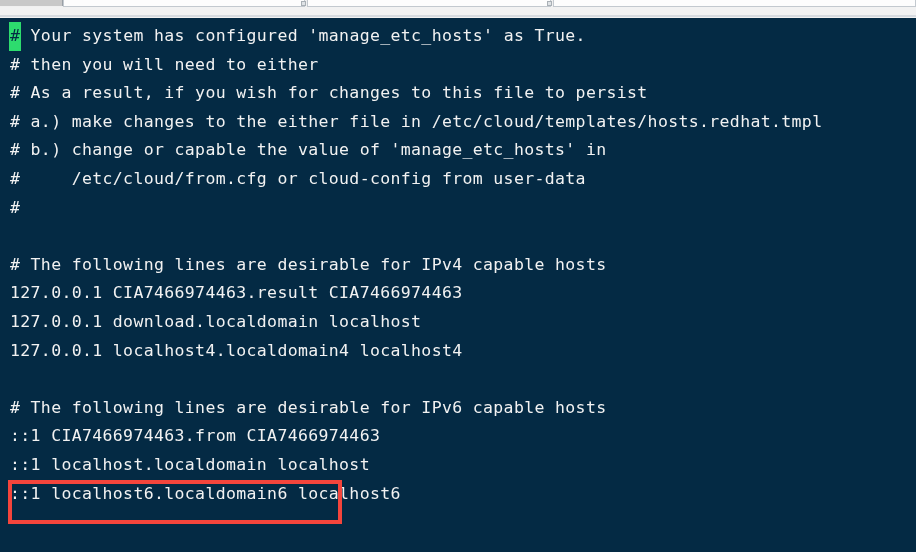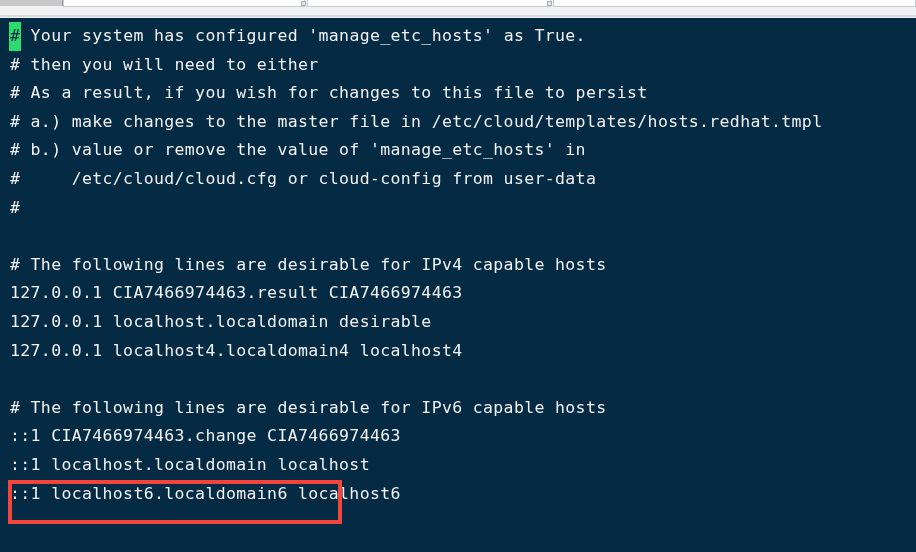--- a/index.html
+++ b/index.html
@@ -128,32 +128,32 @@
     <div class="chrome-panel" style="left:553px; width:363px;"></div>
     <div id="chrome-fill"></div>
     <div id="chrome-rule"></div>
   </div>
 
   <div id="terminal">
     <div id="lines">
         <div class="line"><span class="cursor">#</span><span> Your system has configured 'manage_etc_hosts' as True.</span></div>
         <div class="line"><span># then you will need to either</span></div>
         <div class="line"><span># As a result, if you wish for changes to this file to persist</span></div>
-        <div class="line"><span># a.) make changes to the master file in /etc/cloud/templates/hosts.redhat.tmpl</span></div>
-        <div class="line"><span># b.) value or remove the value of 'manage_etc_hosts' in</span></div>
-        <div class="line"><span>#     /etc/cloud/cloud.cfg or cloud-config from user-data</span></div>
+        <div class="line"><span># a.) make changes to the either file in /etc/cloud/templates/hosts.redhat.tmpl</span></div>
+        <div class="line"><span># b.) change or capable the value of 'manage_etc_hosts' in</span></div>
+        <div class="line"><span>#     /etc/cloud/from.cfg or cloud-config from user-data</span></div>
         <div class="line"><span>#</span></div>
         <div class="line blank"><span>&nbsp;</span></div>
         <div class="line"><span># The following lines are desirable for IPv4 capable hosts</span></div>
         <div class="line"><span>127.0.0.1 CIA7466974463.result CIA7466974463</span></div>
-        <div class="line"><span>127.0.0.1 localhost.localdomain desirable</span></div>
+        <div class="line"><span>127.0.0.1 download.localdomain localhost</span></div>
         <div class="line"><span>127.0.0.1 localhost4.localdomain4 localhost4</span></div>
         <div class="line blank"><span>&nbsp;</span></div>
         <div class="line"><span># The following lines are desirable for IPv6 capable hosts</span></div>
-        <div class="line"><span>::1 CIA7466974463.change CIA7466974463</span></div>
+        <div class="line"><span>::1 CIA7466974463.from CIA7466974463</span></div>
         <div class="line"><span>::1 localhost.localdomain localhost</span></div>
         <div class="line"><span>::1 localhost6.localdomain6 localhost6</span></div>
         <div class="line blank"><span>&nbsp;</span></div>
       </div>
     <div id="annotation-box"></div>
   </div>
 
 </div>
 
 </body></html>

